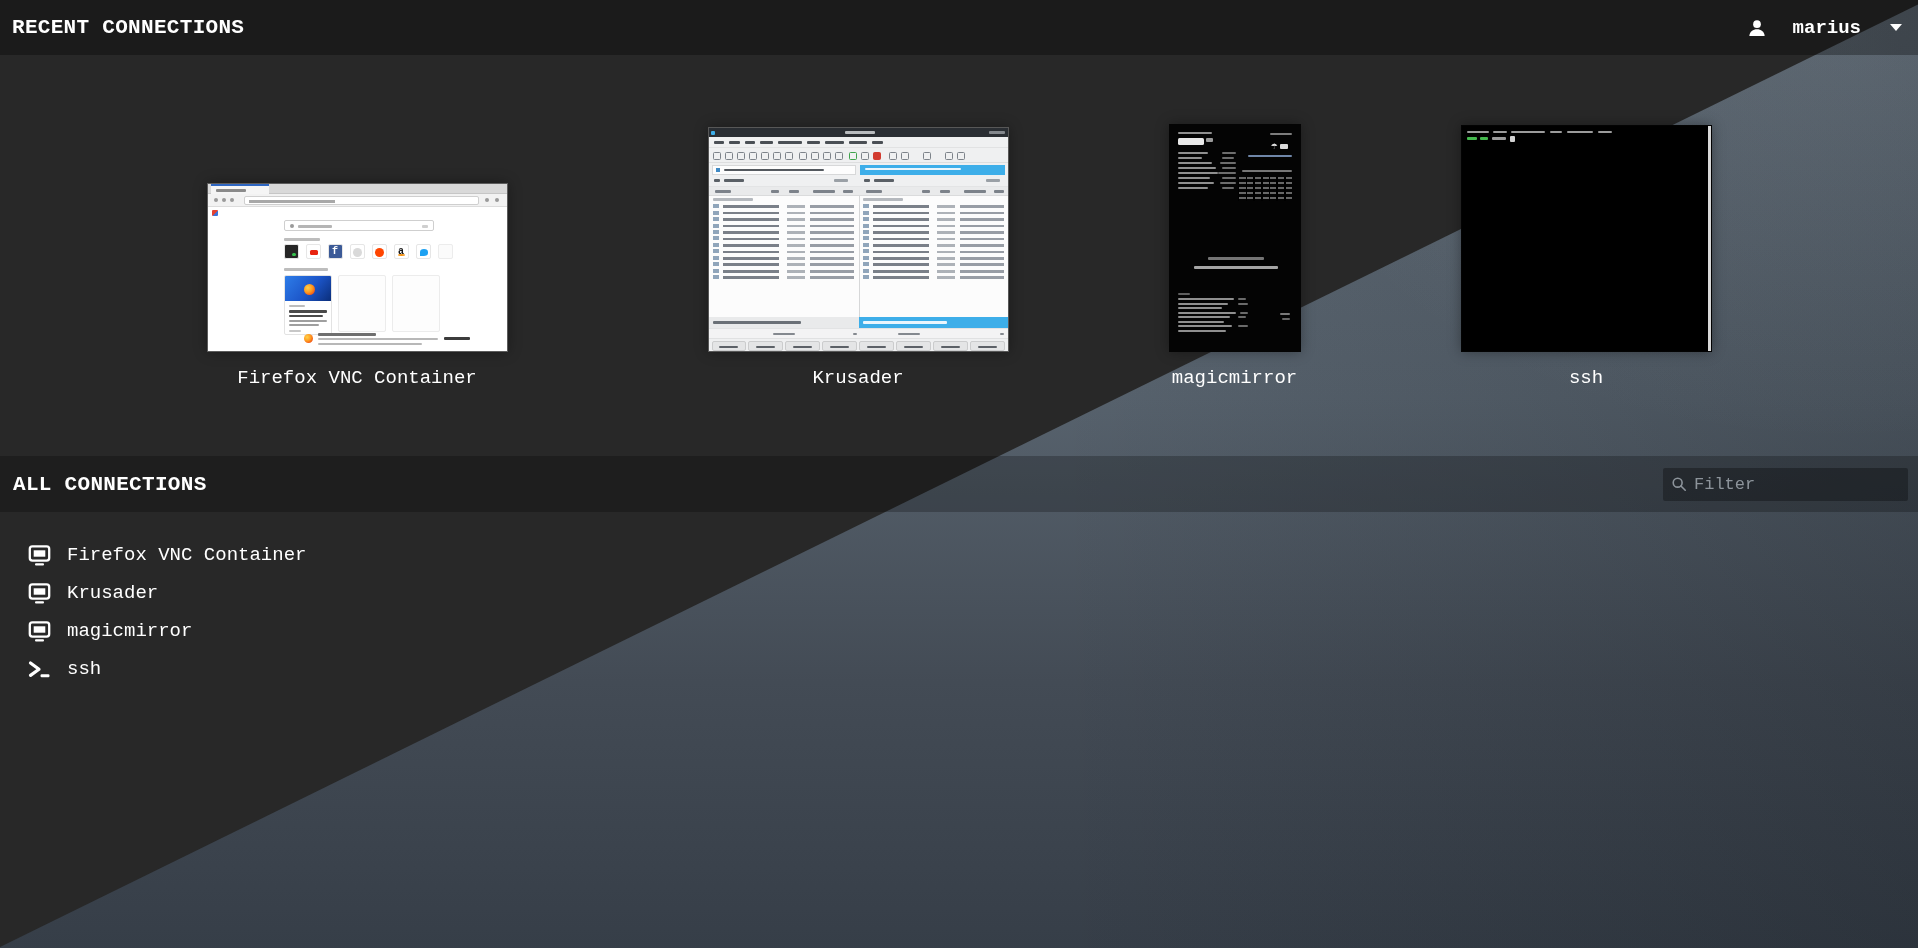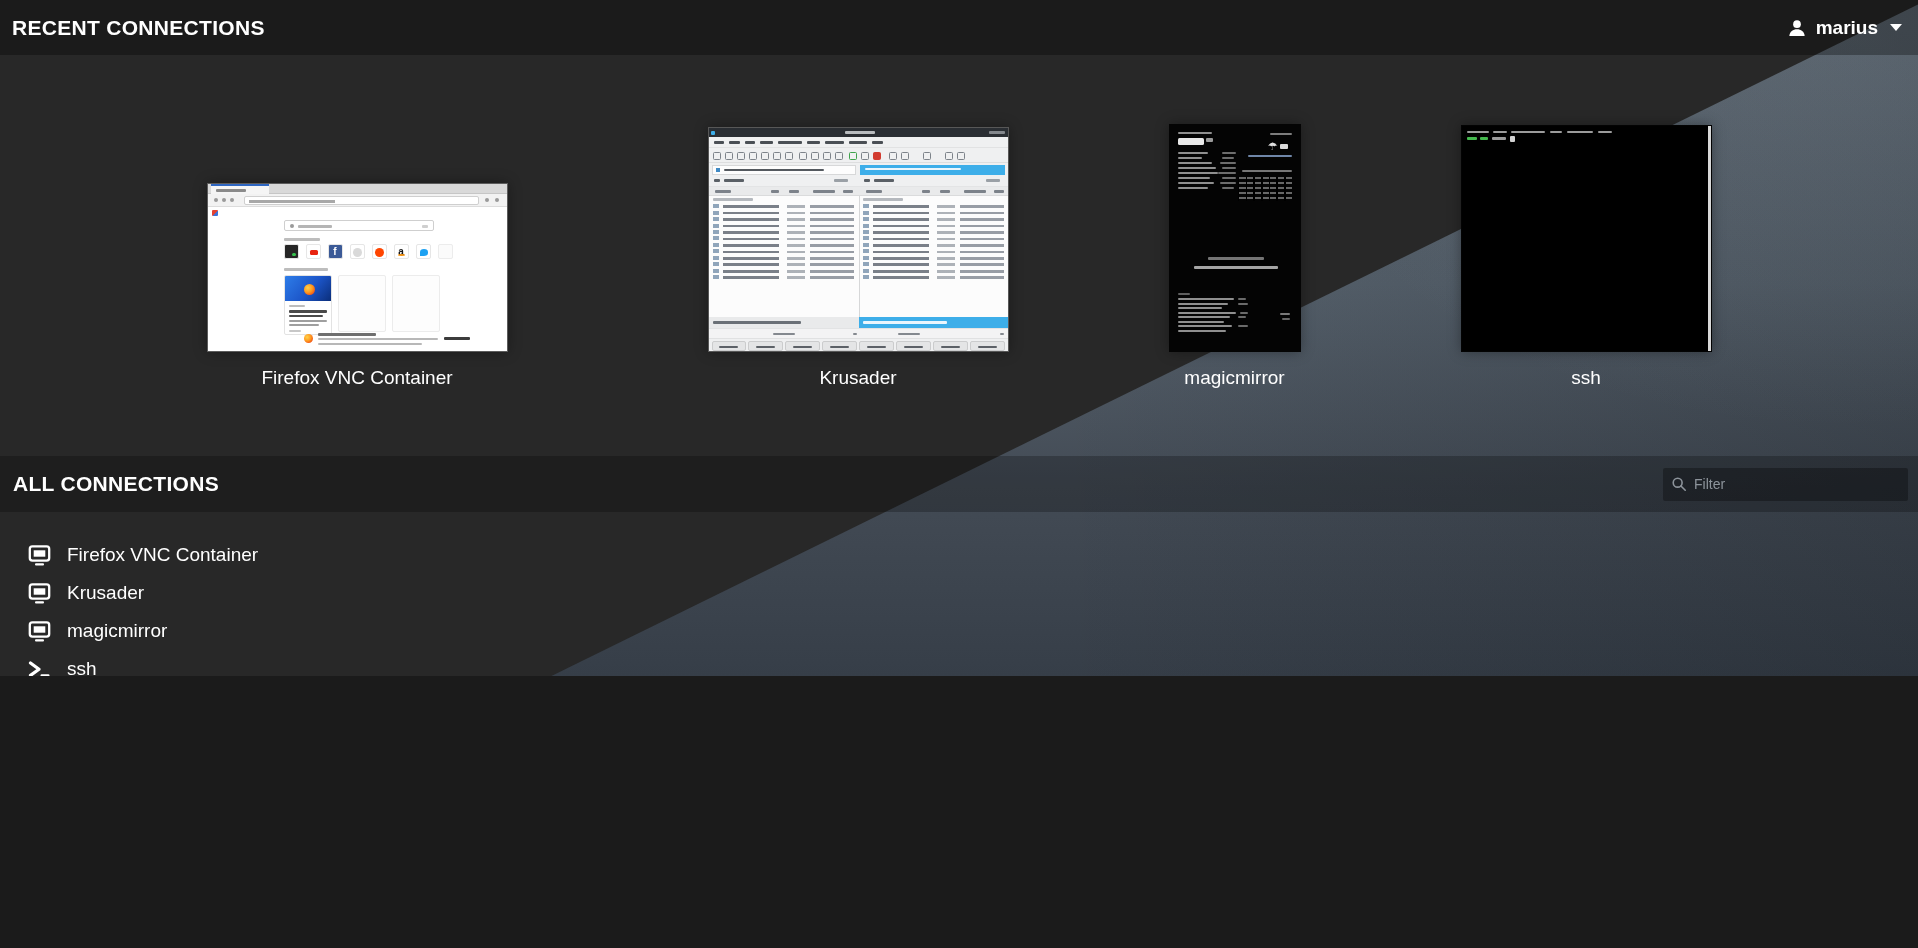--- a/index.html
+++ b/index.html
@@ -1,33 +1,34 @@
 <!DOCTYPE html>
 <html><head>
 <meta charset="utf-8">
 <style>
   * { margin:0; padding:0; box-sizing:border-box; }
   html,body { background:#1b1b1b; }
   body { font-family:"Liberation Sans","DejaVu Sans",sans-serif; }
-  .screen { position:relative; width:1918px; height:676px; overflow:hidden;
+  .screen { position:relative; width:1918px; height:948px; overflow:hidden;
     background:
       radial-gradient(900px 620px at 96% 4%, rgba(176,190,202,0.14), rgba(176,190,202,0) 65%),
       linear-gradient(to right, rgba(0,0,0,0) 55%, rgba(8,12,16,0.22) 100%),
       linear-gradient(to bottom, #616c77 0%, #57626d 42%, #434b55 72%, #363e48 100%);
+    font-family: Liberation Mono, monospace;
   }
   
   .bg-dark { position:absolute; inset:0; background:#282828;
     clip-path:polygon(0 0, 1927px 0, 0 947px); }
 
   
   .header { position:absolute; top:0; left:0; right:0; height:55px;
     background:rgba(0,0,0,0.30); display:flex; align-items:center;
     padding:0 16px 0 12px; z-index:30; }
   .page-title { color:#fff; font-size:21px; font-weight:bold; letter-spacing:.3px; }
-  .user-menu { margin-left:auto; display:flex; align-items:center; gap:9px; cursor:pointer; }
+  .user-menu { margin-left:auto; display:flex; align-items:center; gap:26px; cursor:pointer; }
   .user-name { color:#fff; font-size:19px; font-weight:bold; }
   .caret { width:0; height:0; border-left:6px solid transparent;
     border-right:6px solid transparent; border-top:7px solid #fff; margin-left:3px; }
 
   
   .thumbs-row { position:absolute; top:55px; left:0; right:0; height:335px;
     display:flex; justify-content:center; align-items:flex-end; gap:160px; z-index:10; }
   .conn-fig { display:flex; flex-direction:column; align-items:center; cursor:pointer; }
   .fig-firefox { margin-right:40px; }
   .shot { margin-bottom:14px; position:relative; overflow:hidden;
@@ -158,21 +159,21 @@
   .ssh-scroll { position:absolute; right:0; top:0; bottom:0; width:3px; background:#d8d8d8; }
   .shot-ssh .b { background:#9b9b9b; }
 
   
   .all-bar { position:absolute; top:456px; left:0; right:0; height:56px;
     background:rgba(0,0,0,0.24); display:flex; align-items:center; padding:0 10px 0 13px; z-index:20; }
   .all-title { color:#fff; font-size:21px; font-weight:bold; letter-spacing:.3px; }
   .filter-box { margin-left:auto; width:245px; height:33px; background:rgba(0,0,0,0.30);
     border-radius:2px; display:flex; align-items:center; padding:0 8px; gap:7px; }
   .filter-box input { flex:1; background:transparent; border:none; outline:none;
-    color:#cfd4d8; font-size:14px; font-family:inherit; min-width:0; }
+    color:#cfd4d8; font-size:17px; font-family:inherit; min-width:0; }
   .filter-box input::placeholder { color:#8d949b; opacity:1; }
 
   
   .conn-list { position:absolute; top:536px; left:28px; list-style:none; z-index:10; }
   .conn-item { height:38px; display:flex; align-items:center; gap:16px; cursor:pointer; }
   .conn-item .ico { width:23px; display:flex; justify-content:center; }
   .conn-item .lbl { color:#fff; font-size:19px; }
 </style>
 </head>
 <body>

